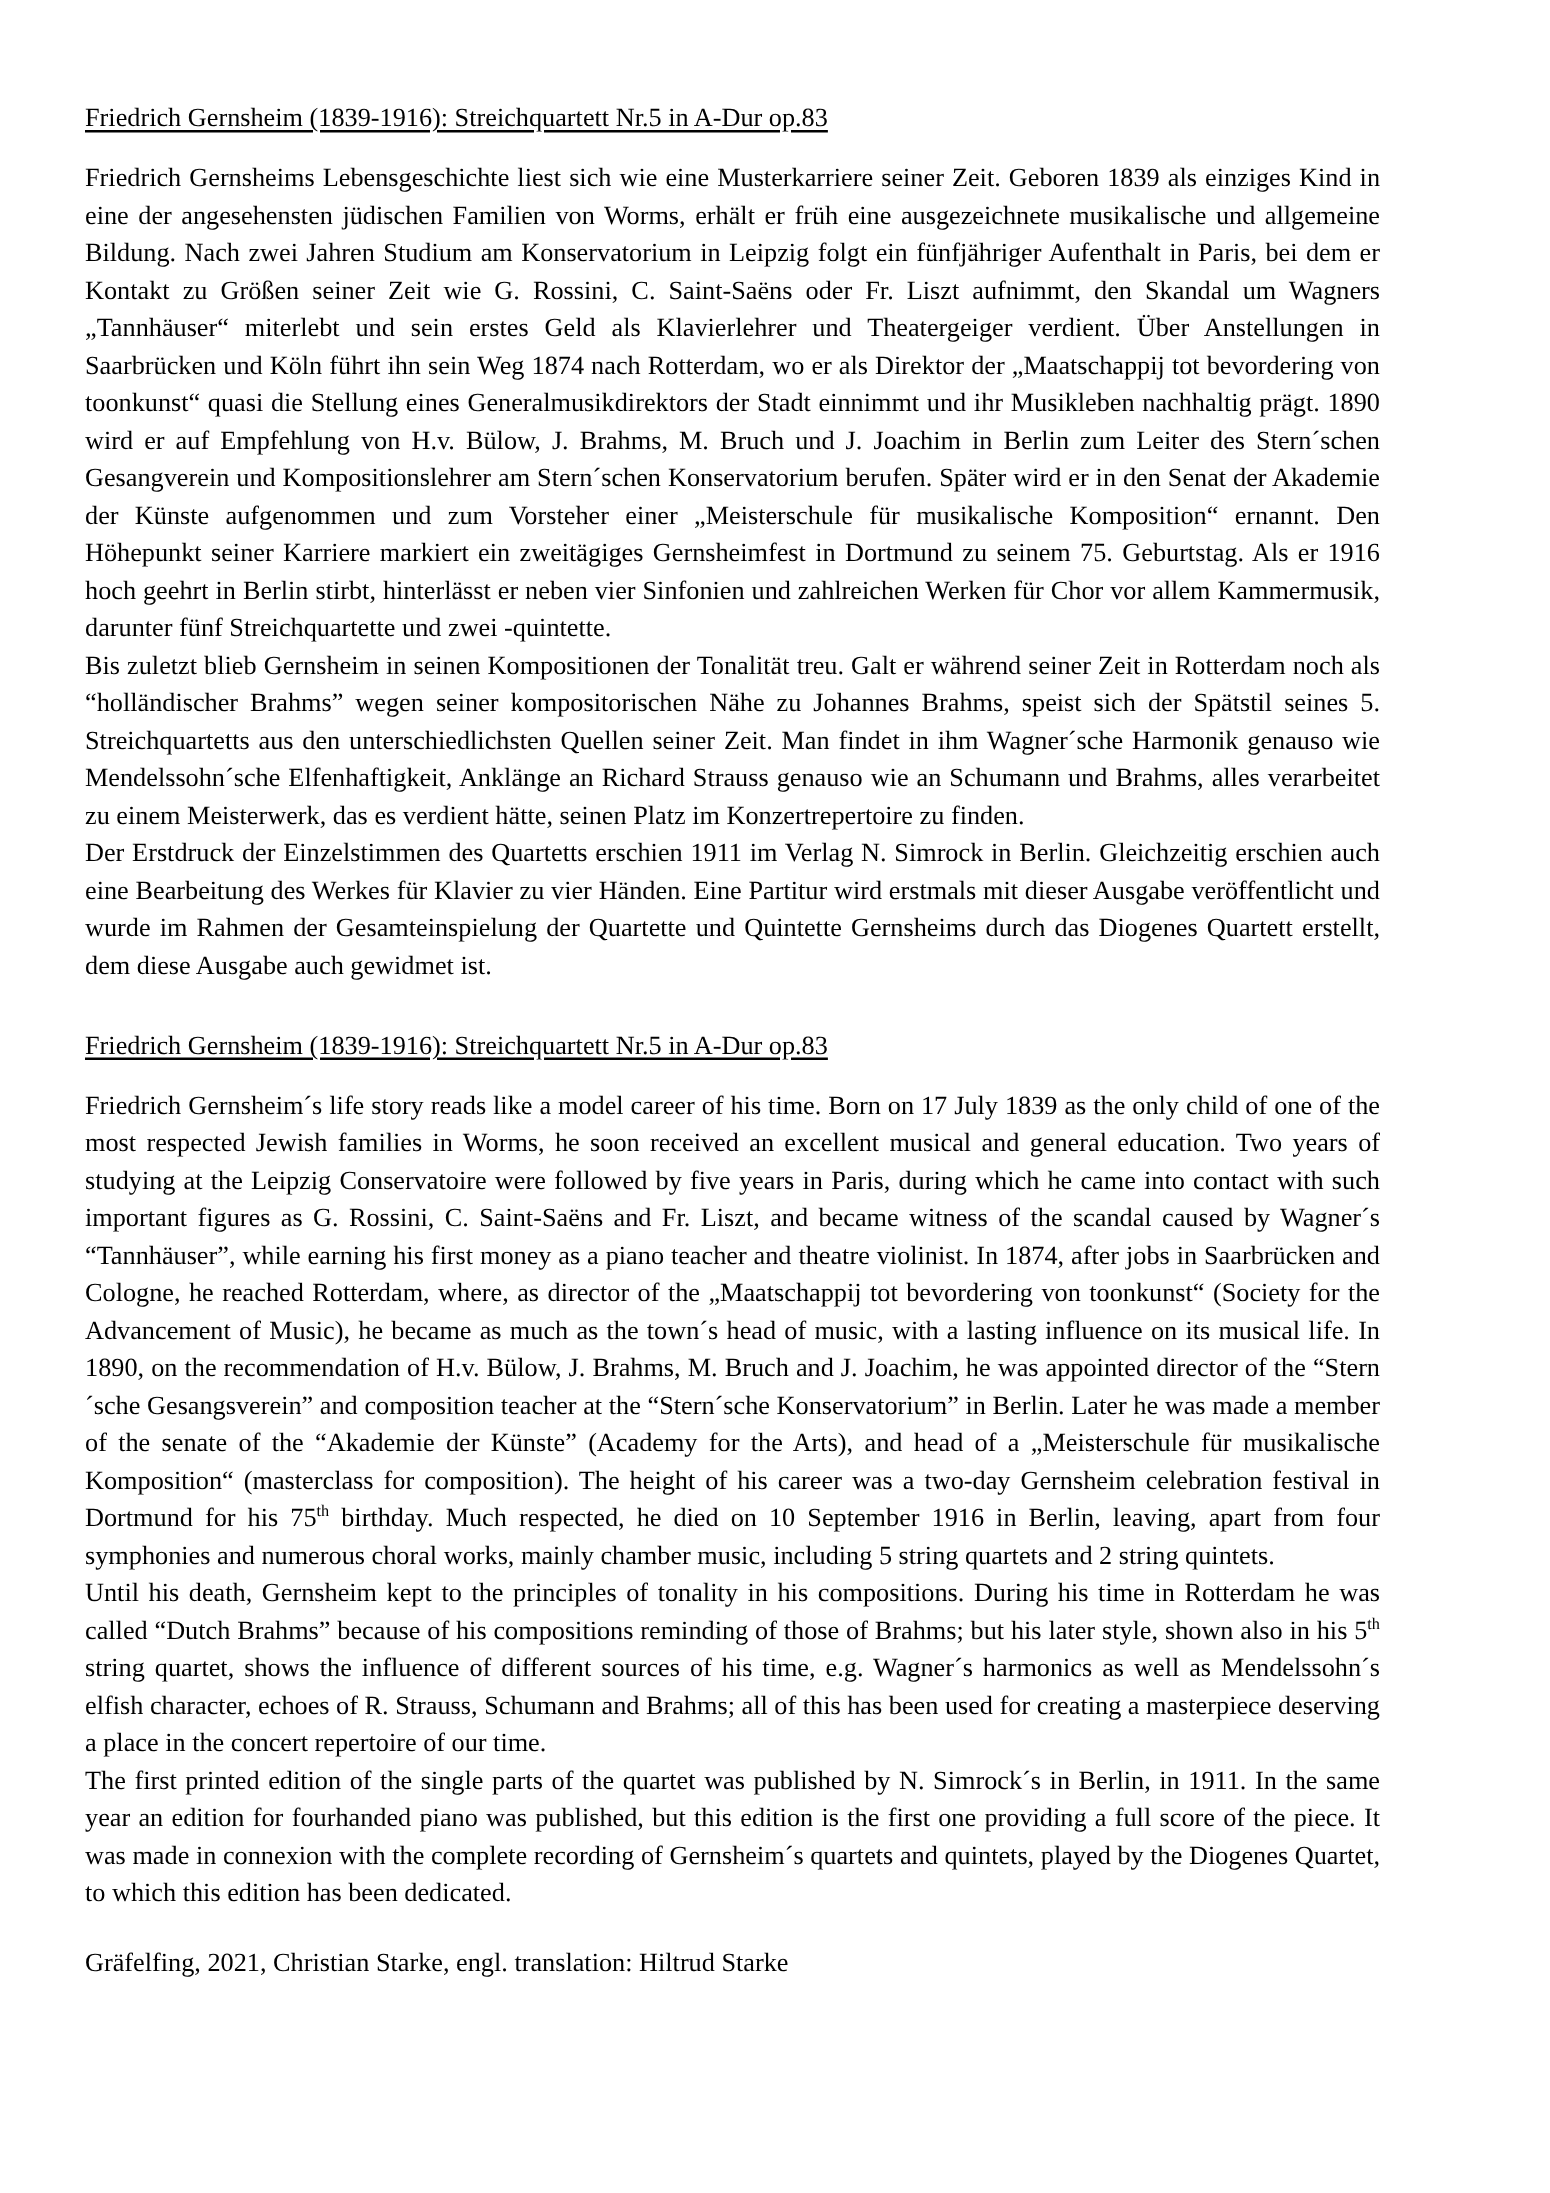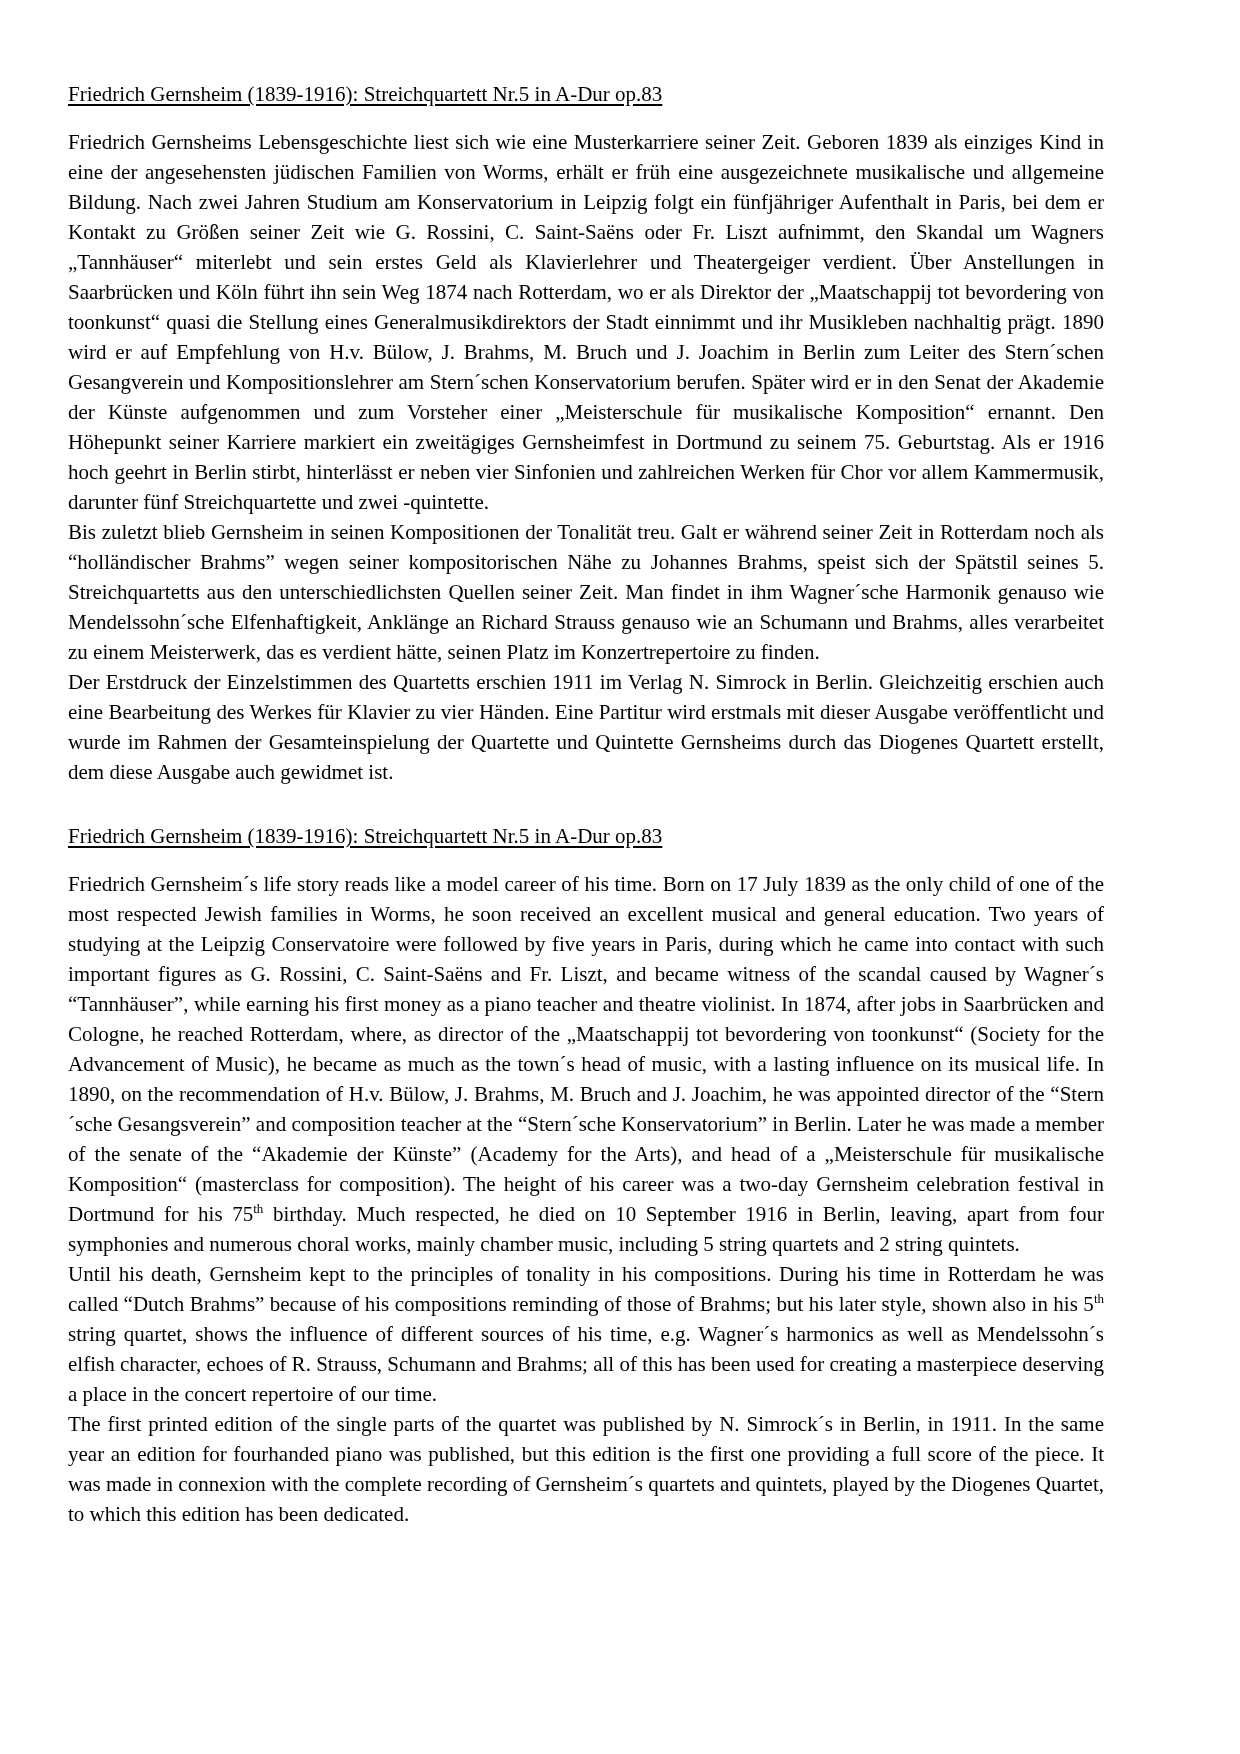--- a/index.html
+++ b/index.html
@@ -58,14 +58,15 @@
   <p class="para">Der Erstdruck der Einzelstimmen des Quartetts erschien 1911 im Verlag N. Simrock in Berlin. Gleichzeitig erschien auch eine Bearbeitung des Werkes für Klavier zu vier Händen. Eine Partitur wird erstmals mit dieser Ausgabe veröffentlicht und wurde im Rahmen der Gesamteinspielung der Quartette und Quintette Gernsheims durch das Diogenes Quartett erstellt, dem diese Ausgabe auch gewidmet ist.</p>
 
   <p class="heading heading-second">Friedrich Gernsheim (1839-1916): Streichquartett Nr.5 in A-Dur op.83</p>
 
   <p class="para"><span>Friedrich Gernsheim´s life story reads like a model career of his time. Born on 17 July 1839 as the only child of one of the most respected Jewish families in Worms, he soon received an excellent musical and general education. Two years of studying at the Leipzig Conservatoire were followed by five years in Paris, during which he came into contact with such important figures as G. Rossini, C. Saint-Saëns and Fr. Liszt, and became witness of the scandal caused by Wagner´s “Tannhäuser”, while earning his first money as a piano teacher and theatre violinist. In 1874, after jobs in Saarbrücken and Cologne, he reached Rotterdam, where, as director of the „Maatschappij tot bevordering von toonkunst“ (Society for the Advancement of Music), he became as much as the town´s head of music, with a lasting influence on its musical life. In 1890, on the recommendation of H.v. Bülow, J. Brahms, M. Bruch and J. Joachim, he was appointed director of the “Stern´sche Gesangsverein” and composition teacher at the “Stern´sche Konservatorium” in Berlin. Later he was made a member of the senate of the “Akademie der Künste” (Academy for the Arts), and head of a „Meisterschule für musikalische Komposition“ (masterclass for composition). The height of his career was a two-day Gernsheim celebration festival in Dortmund for his 75</span><sup>th</sup><span> birthday. Much respected, he died on 10 September 1916 in Berlin, leaving, apart from four symphonies and numerous choral works, mainly chamber music, including 5 string quartets and 2 string quintets.</span></p>
 
   <p class="para"><span>Until his death, Gernsheim kept to the principles of tonality in his compositions. During his time in Rotterdam he was called “Dutch Brahms” because of his compositions reminding of those of Brahms; but his later style, shown also in his 5</span><sup>th</sup><span> string quartet, shows the influence of different sources of his time, e.g. Wagner´s harmonics as well as Mendelssohn´s elfish character, echoes of R. Strauss, Schumann and Brahms; all of this has been used for creating a masterpiece deserving a place in the concert repertoire of our time.</span></p>
 
   <p class="para"><span>The first printed edition of the single parts of the quartet was published by N. Simrock´s in Berlin, in 1911. In the same year an edition for fourhanded piano was published, but this edition is the first one providing a full score of the piece. It was made in connexion with the complete recording of Gernsheim´s quartets and quintets, played by the Diogenes Quartet, to which this edition has been dedicated.</span></p>
 
+  <p class="footer">Gräfelfing, 2021, Christian Starke, engl. translation: Hiltrud Starke</p>
 
 </div>
 
 </body></html>

